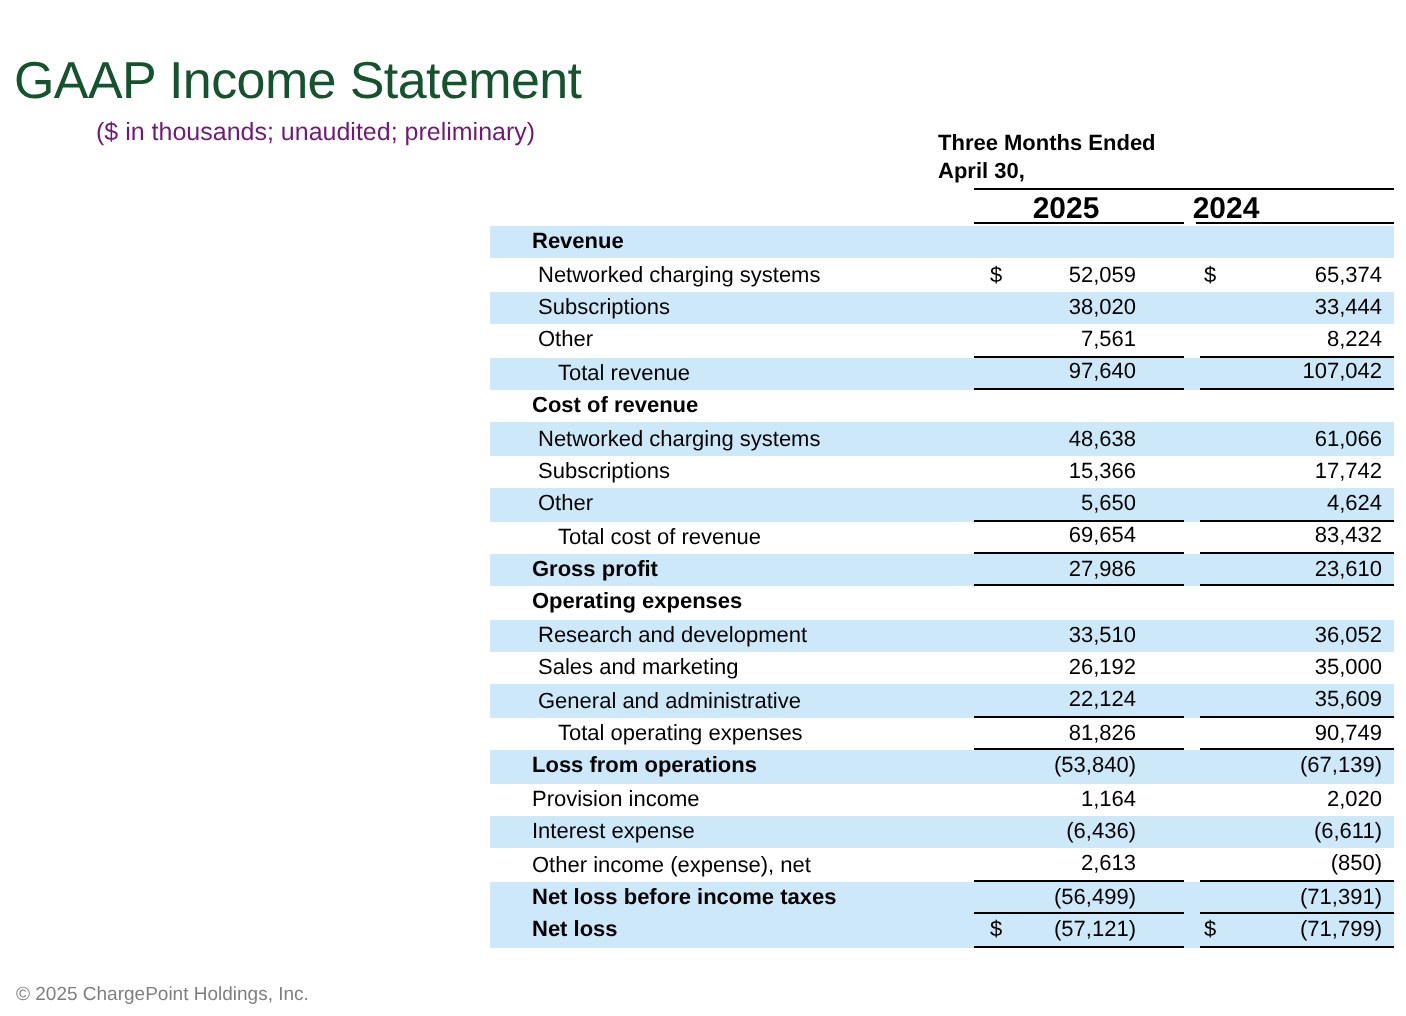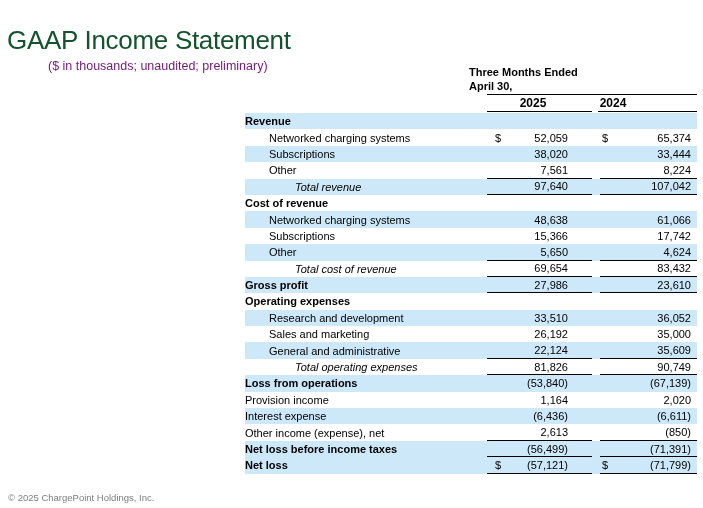--- a/index.html
+++ b/index.html
@@ -17,31 +17,31 @@
     font-size:12.5px; color:#701a75;margin-left:40px;
   }
   .period-header {
     position:absolute; left:469px; top:65px; width:200px;
     text-align:left; font-size:11px; font-weight:bold; line-height:14px;
   }
   .hline { position:absolute; height:1px; background:#000; }
   .line-period { left:487px; top:94px; width:210px; }
   .line-y2025  { left:487px; top:111px; width:105px; }
   .line-y2024  { left:598px; top:111px; width:99px; }
-  .year { position:absolute; top:96px; width:92px; text-align:center; font-size:12px; font-weight:bold; }
+  .year { position:absolute; top:96px; width:92px; text-align:center; font-size:15px; font-weight:bold; }
   .year-2025 { left:487px; }
   .year-2024 { left:567px; }
 
   .table { position:absolute; left:245px; top:113px; width:452px; }
   .trow { display:flex; height:16.4px; align-items:stretch; }
   .trow.shaded { background:#CDE9F9; }
   .cell { display:flex; align-items:center; }
-  .label { width:242px; font-size:11px; padding-left:0; white-space:nowrap; }
+  .label { width:242px; font-size:11px; padding-left:21px; white-space:nowrap; }
   .ind1 { padding-left:24px; }
-  .ind2 { padding-left:50px;font-style:italic; }
+  .ind2 { padding-left:34px; }
   .bold { font-weight:bold; }
   .num { font-size:11px; justify-content:flex-end; position:relative; white-space:nowrap; }
   .col0 { width:105px; padding-right:24px; }
   .col1 { width:97px; padding-right:6px; }
   .gapcell { width:8px; }
   .uline { border-bottom:1px solid #000; }
   .dollar { position:absolute; left:8px; top:50%; transform:translateY(-50%); }
   .col1 .dollar { left:2px; }
   .footer { position:absolute; left:8px; top:492px; font-size:9.5px; color:#7F7F7F; }
 </style>

